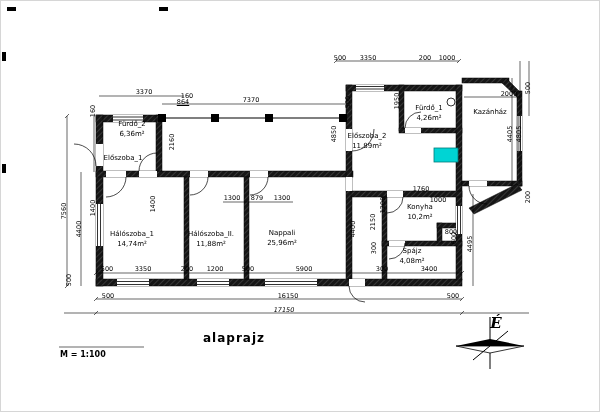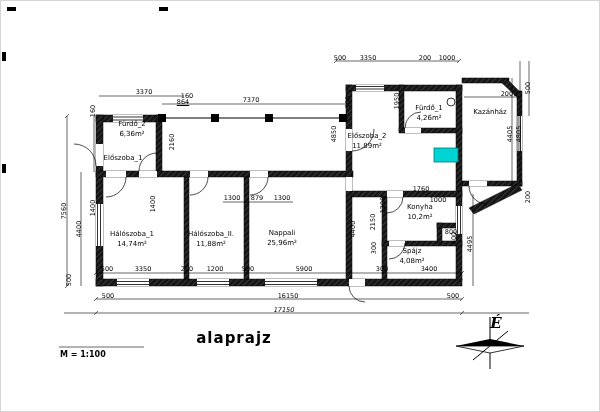--- a/index.html
+++ b/index.html
@@ -15,21 +15,21 @@
     text-align:center;font-size:7px;line-height:1.4;white-space:nowrap;
   }
   .room-label .area{display:block;}
   .dim{
     position:absolute;transform:translate(-50%,-50%);
     font-size:6.5px;white-space:nowrap;
   }
   .dim.v{transform:translate(-50%,-50%) rotate(-90deg);}
   .title{
     position:absolute;left:233px;top:337px;transform:translate(-50%,-50%);
-    font-weight:bold;font-size:15px;letter-spacing:1px;
+    font-weight:bold;font-size:12px;letter-spacing:1px;
   }
   .scale{
     position:absolute;left:59px;top:349px;
     font-weight:bold;font-size:8px;
   }
   .north{
     position:absolute;left:495px;top:322px;transform:translate(-50%,-50%);
     font-family:"DejaVu Serif", serif;font-style:italic;font-weight:bold;font-size:15px;
   }
 </style>

